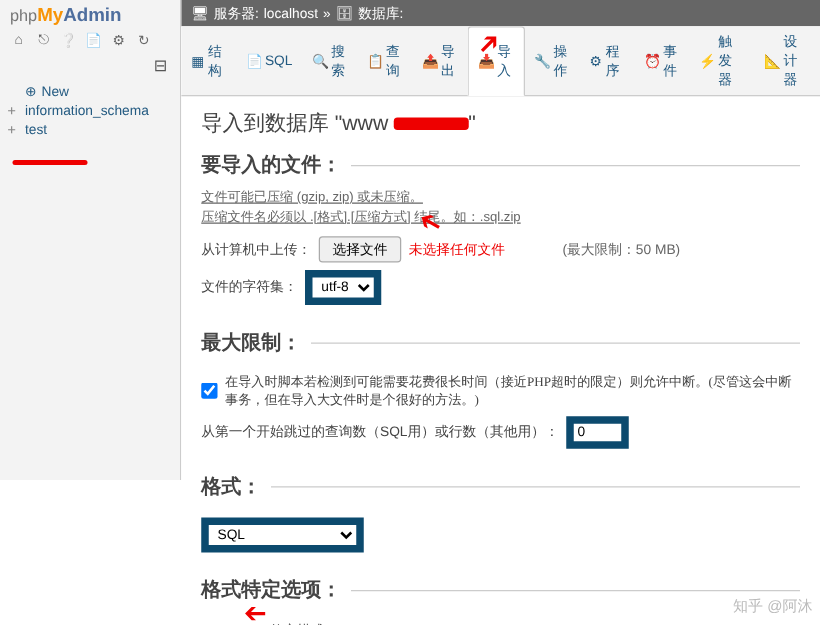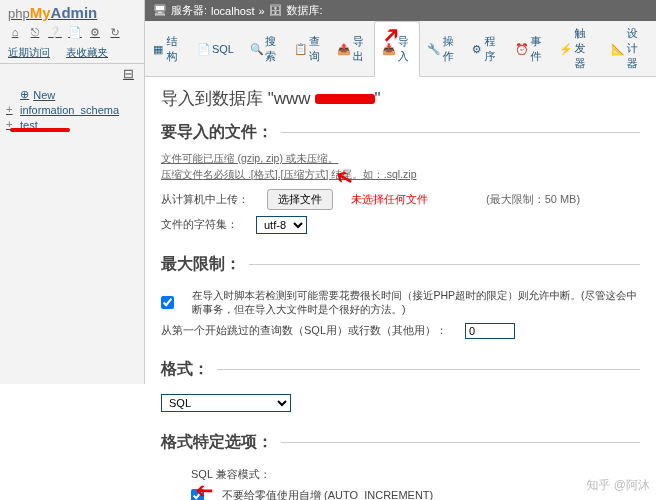--- a/index.html
+++ b/index.html
@@ -1,17 +1,17 @@
 <!DOCTYPE html>
 <html><head>
 <meta charset="utf-8">
 <style>
 * { box-sizing: border-box; margin: 0; padding: 0; }
 body { font-family: "Microsoft YaHei", Arial, sans-serif; font-size: 11px; color: #444; background: #fff; width: 656px; height: 500px; overflow: hidden; position: relative; }
-.sidebar { position: absolute; left: 0; top: 0; width: 145px; height: 384px; background: #f3f3f3; border-right: 1px solid #ccc; text-decoration: underline; }
+.sidebar { position: absolute; left: 0; top: 0; width: 145px; height: 384px; background: #f3f3f3; border-right: 1px solid #ccc; }
 .logo { padding: 4px 8px 2px; }
 .logo .php { color: #777; font-size: 13px; }
 .logo .my { color: #f89406; font-weight: bold; font-size: 15px; }
 .logo .admin { color: #4e6e9e; font-weight: bold; font-size: 15px; }
 .toolbar-mini { display: flex; gap: 6px; padding: 2px 8px 4px; }
 .toolbar-mini span { width: 14px; height: 14px; display: inline-flex; align-items: center; justify-content: center; font-size: 11px; color: #666; cursor: pointer; }
 .tabs-sidebar { display: flex; font-size: 10.5px; border-bottom: 1px solid #ccc; }
 .tabs-sidebar div { padding: 3px 8px; color: #235a81; cursor: pointer; }
 .side-toggle { text-align: right; padding: 2px 10px; font-size: 13px; color: #555; }
 .tree { padding: 4px 6px; }
@@ -21,47 +21,43 @@
 .breadcrumb { background: #666; color: #fff; font-size: 11px; padding: 3px 8px; display: flex; align-items: center; gap: 4px; }
 .toptabs { display: flex; background: #f3f3f3; border-bottom: 1px solid #ccc; font-size: 11px; }
 .toptabs .tab { padding: 5px 8px; color: #235a81; cursor: pointer; display: flex; align-items: center; gap: 3px; }
 .toptabs .tab.active { background: #fff; border: 1px solid #ccc; border-bottom: 1px solid #fff; margin-bottom: -1px; border-radius: 3px 3px 0 0; }
 .toptabs .ico { width: 12px; height: 12px; display: inline-block; }
 .content { padding: 10px 16px; }
 h2 { font-size: 17px; font-weight: normal; color: #444; margin-bottom: 12px; }
 fieldset { border: none; border-top: 1px solid #ccc; padding: 8px 0 10px; margin-bottom: 4px; }
 legend { font-size: 16px; font-weight: bold; color: #444; padding-right: 8px; }
 .hint { font-size: 10.5px; color: #666; line-height: 1.5; text-decoration: underline; }
-.row { margin: 6px 0; font-size: 11px; color: #444; display: flex; align-items: center; gap: 18px; }
+.row { margin: 6px 0; font-size: 11px; color: #444; display: flex; align-items: center; gap: 6px; }
 .btn { background: #f0f0f0; border: 1px solid #aaa; border-radius: 3px; padding: 2px 10px; font-size: 11px; cursor: pointer; text-align: center; }
-select, input[type=text], input[type=number] { border: 1px solid #0c4a6e; padding: 1px 3px; font-size: 11px; background: #fff; }
+select, input[type=text], input[type=number] { border: 6px solid #0c4a6e; padding: 1px 3px; font-size: 11px; background: #fff; }
 input[type=number] { width: 50px; }
 .indent { margin-left: 30px; }
 .redline { position: absolute; background: #e00; height: 4px; border-radius: 2px; z-index: 10; }
 .redarrow { position: absolute; color: #e00; font-size: 22px; z-index: 11; }
 .watermark { position: absolute; right: 6px; bottom: 6px; color: #bbb; font-size: 12px; }
 </style>
 </head>
 <body>
 
 <div class="sidebar">
   <div class="logo">
     <span class="php">php</span><span class="my">My</span><span class="admin">Admin</span>
   </div>
   <div class="toolbar-mini">
     <span>⌂</span>
     <span>⎋</span>
     <span>❔</span>
     <span>📄</span>
     <span>⚙</span>
     <span>↻</span>
-  </div>
-  <div class="tabs-sidebar">
-    <div>近期访问</div>
-    <div>表收藏夹</div>
   </div>
   <div class="side-toggle">⊟</div>
   <div class="tree">
     <div class="tree-item">
         <span class="tgl"></span>
         <span>⊕</span>
         <span>New</span>
       </div>
     <div class="tree-item">
         <span class="tgl">+</span>
@@ -147,21 +143,21 @@
       <div class="row">
         <span>文件的字符集：</span>
         <select><option>utf-8</option></select>
       </div>
     </fieldset>
 
     <fieldset>
       <legend>最大限制：</legend>
       <div class="row">
         <input type="checkbox" checked="" style="">
-        <span style="font-size:10.5px;">在导入时脚本若检测到可能需要花费很长时间（接近PHP超时的限定）则允许中断。(尽管这会中断事务，但在导入大文件时是个很好的方法。)</span>
+        <span style="font-size:10.5px;font-family:Liberation Serif, serif;">在导入时脚本若检测到可能需要花费很长时间（接近PHP超时的限定）则允许中断。(尽管这会中断事务，但在导入大文件时是个很好的方法。)</span>
       </div>
       <div class="row">
         <span>从第一个开始跳过的查询数（SQL用）或行数（其他用）：</span>
         <input type="number" value="0" style="">
       </div>
     </fieldset>
 
     <fieldset>
       <legend>格式：</legend>
       <div class="row">

